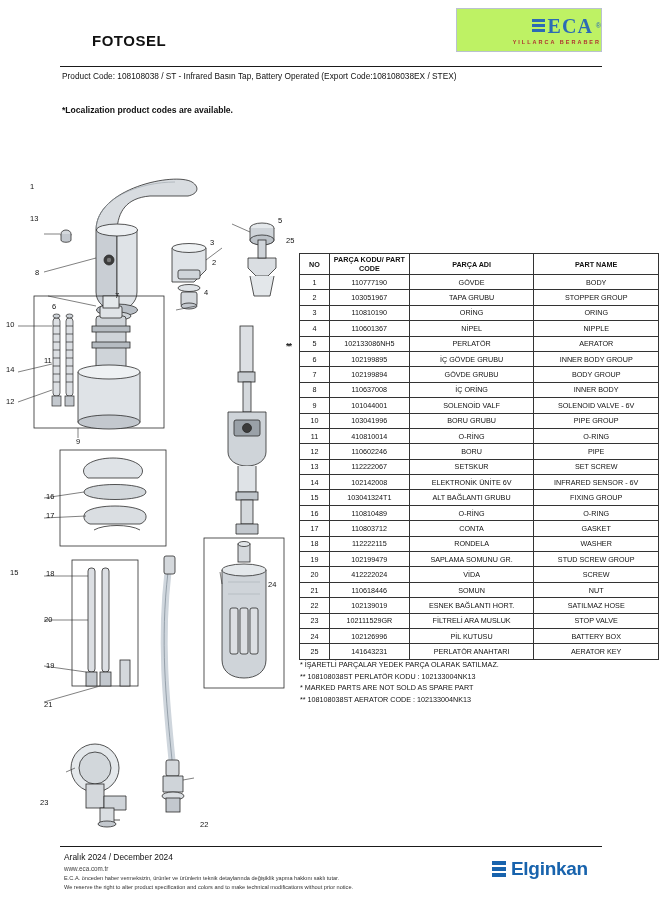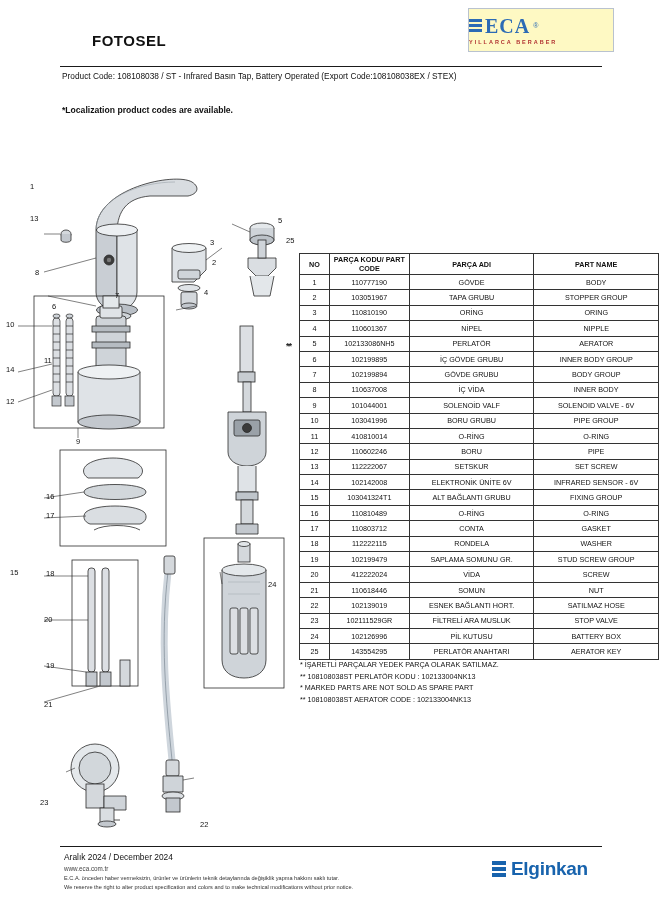--- a/index.html
+++ b/index.html
@@ -30,27 +30,26 @@
     font-size: 15px;
     font-weight: bold;
     letter-spacing: 0.5px;
     color: #111;
     margin-left: 28px;
   }
   .logo-box {
     position: absolute;
     left: 456px; top: 8px;
     width: 146px; height: 44px;
-    background: #fef9c3;
+    background: #bef264;
     border: 1px solid #b9c2cf;
     display: flex;
     flex-direction: column;
-    align-items: flex-start;
+    align-items: flex-end;
     justify-content: center;
-    margin-left: 12px;
   }
   .logo-mark {
     display: flex;
     align-items: center;
     gap: 3px;
   }
   .logo-bars {
     display: inline-flex;
     flex-direction: column;
     gap: 2px;
@@ -460,21 +459,21 @@
           </tr>
           <tr>
             <td class="c-no">7</td>
             <td class="c-code">102199894</td>
             <td class="c-tr">GÖVDE GRUBU</td>
             <td class="c-en">BODY GROUP</td>
           </tr>
           <tr>
             <td class="c-no">8</td>
             <td class="c-code">110637008</td>
-            <td class="c-tr">İÇ VİDA</td>
+            <td class="c-tr">İÇ ORİNG</td>
             <td class="c-en">INNER BODY</td>
           </tr>
           <tr>
             <td class="c-no">9</td>
             <td class="c-code">101044001</td>
             <td class="c-tr">SOLENOİD VALF</td>
             <td class="c-en">SOLENOID VALVE - 6V</td>
           </tr>
           <tr>
             <td class="c-no">10</td>
@@ -561,21 +560,21 @@
             <td class="c-en">STOP VALVE</td>
           </tr>
           <tr>
             <td class="c-no">24</td>
             <td class="c-code">102126996</td>
             <td class="c-tr">PİL KUTUSU</td>
             <td class="c-en">BATTERY BOX</td>
           </tr>
           <tr>
             <td class="c-no">25</td>
-            <td class="c-code">143554295</td>
+            <td class="c-code">141643231</td>
             <td class="c-tr">PERLATÖR ANAHTARI</td>
             <td class="c-en">AERATOR KEY</td>
           </tr>
         </tbody>
     </table>
   </div>
 
   <div class="notes">
     <div>* İŞARETLİ PARÇALAR YEDEK PARÇA OLARAK SATILMAZ.</div>
     <div>** 108108038ST PERLATÖR KODU : 102133004NK13</div>

